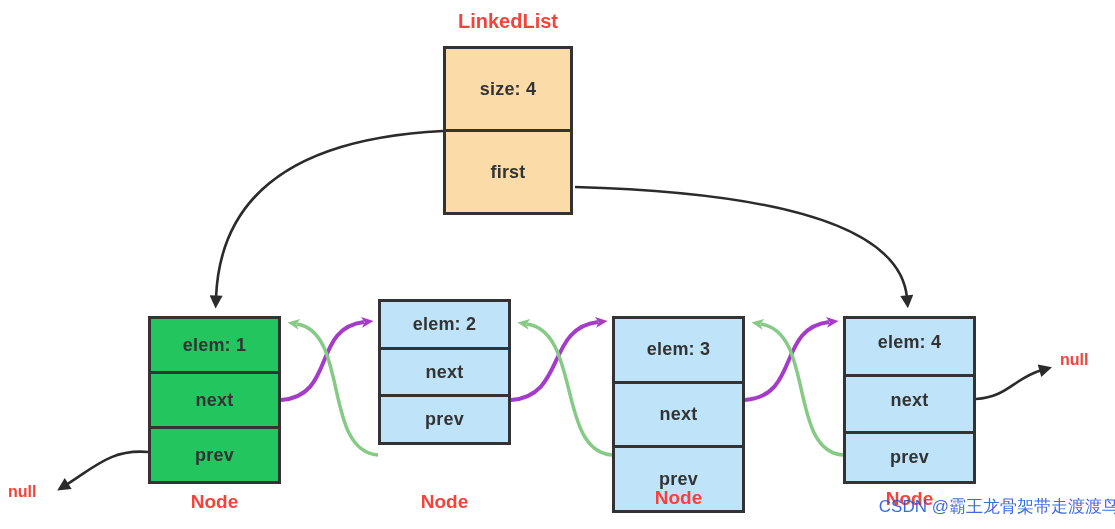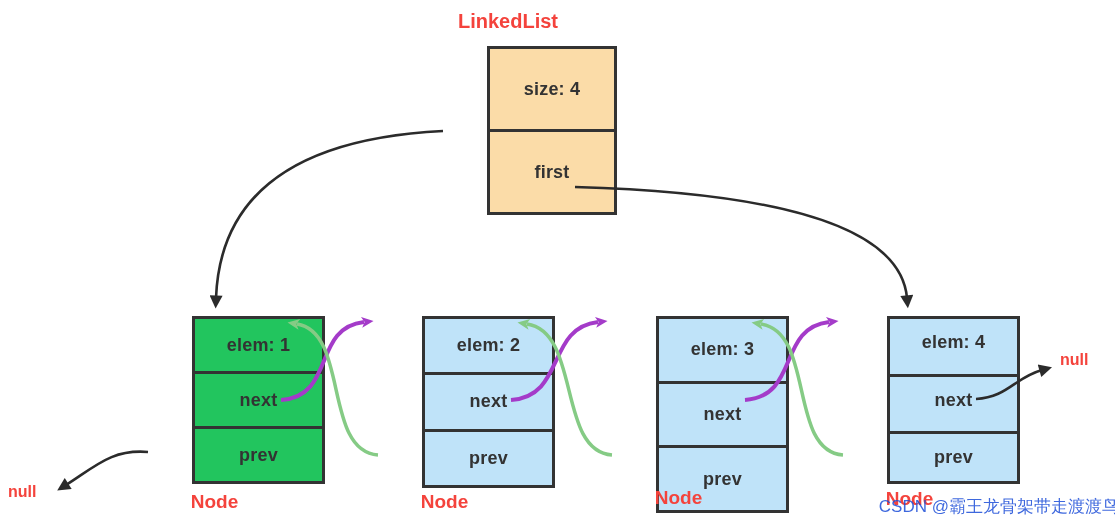--- a/index.html
+++ b/index.html
@@ -10,21 +10,20 @@
     font-family:"Liberation Sans", sans-serif;
     overflow:hidden;
     padding-left:12px;
   }
   .box{
     position:absolute;
     box-sizing:border-box;
     border:3px solid #333333;
     display:flex;flex-direction:column;
     z-index:1;
-    margin-left:44px;
   }
   .cell{
     flex:1;
     display:flex;align-items:center;justify-content:center;
     font-size:18px;font-weight:bold;color:#333333;
     letter-spacing:0.2px;
   }
   .cell + .cell{border-top:3px solid #333333;}
   .caption{
     position:absolute;
@@ -60,21 +59,21 @@
     <div class="cell">first</div>
   </div>
 
   <div class="box" style="left: 148px; top: 316px; width: 133px; height: 168px; background-color: #22c55e;">
     <div class="cell">elem: 1</div>
     <div class="cell">next</div>
     <div class="cell">prev</div>
   </div>
   <div class="caption" style="left: 148px; top: 491px; width: 133px; font-size: 19px; color: rgb(244, 67, 60);">Node</div>
 
-  <div class="box" style="left: 378px; top: 316px; width: 133px; height: 172px; background-color: rgb(191, 227, 249); justify-content: space-between;">
+  <div class="box" style="left: 378px; top: 299px; width: 133px; height: 146px; background-color: rgb(191, 227, 249); justify-content: space-between;">
     <div class="cell">elem: 2</div>
     <div class="cell">next</div>
     <div class="cell">prev</div>
   </div>
   <div class="caption" style="left: 378px; top: 491px; width: 133px; font-size: 19px; color: rgb(244, 67, 60);">Node</div>
 
   <div class="box" style="left: 612px; top: 316px; width: 133px; height: 197px; background-color: rgb(191, 227, 249);">
     <div class="cell">elem: 3</div>
     <div class="cell">next</div>
     <div class="cell">prev</div>

